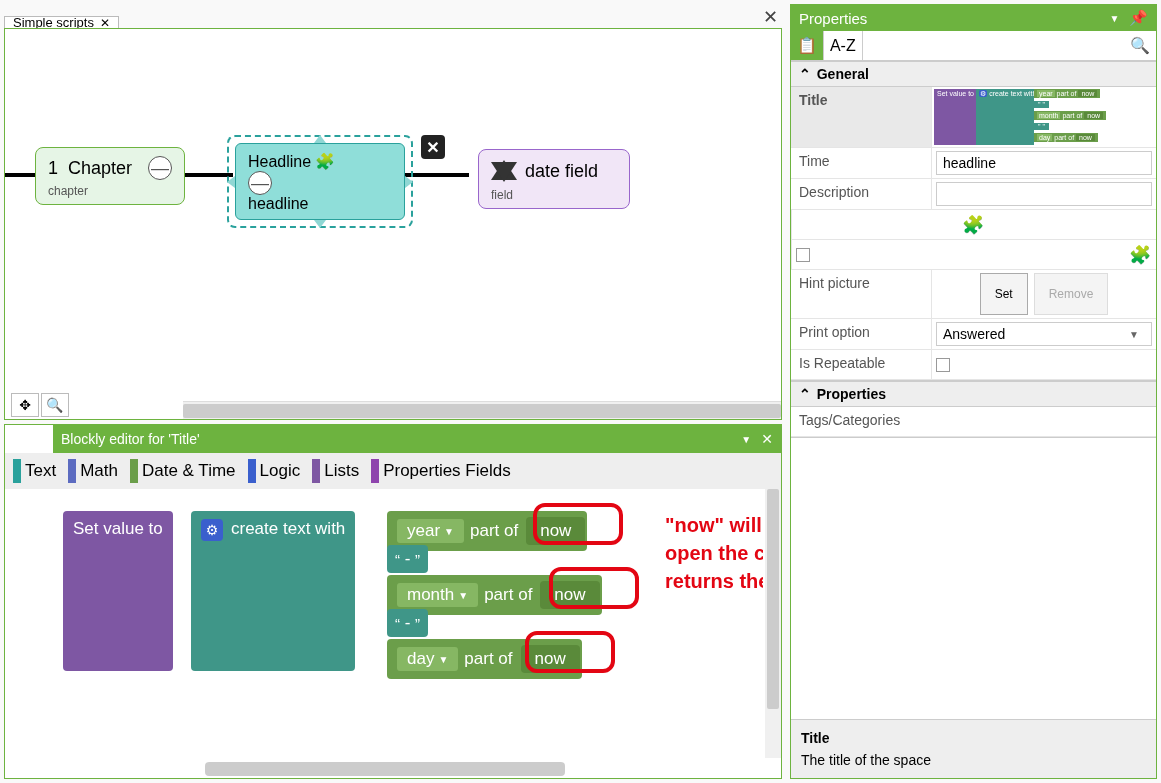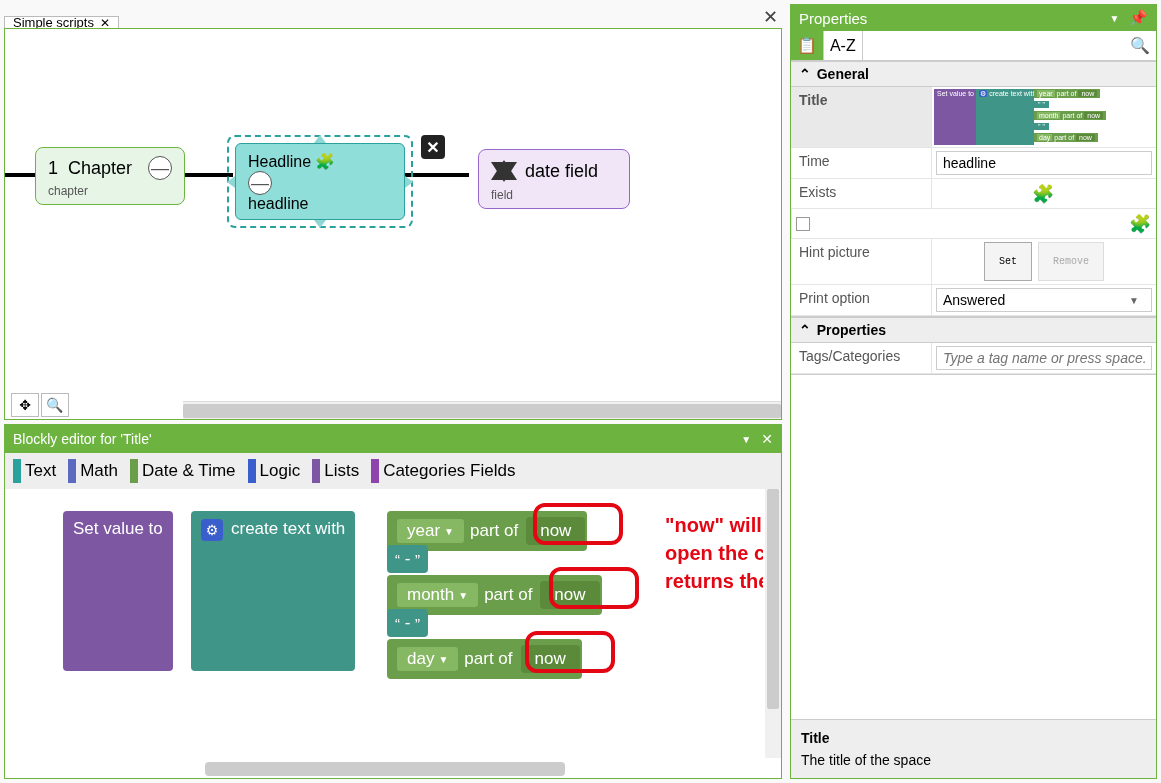--- a/index.html
+++ b/index.html
@@ -41,21 +41,21 @@
 .delete-btn { position: absolute; top: 2px; right: -24px; width: 24px; height: 24px; background: #222; color: #fff; border-radius: 4px; display: flex; align-items: center; justify-content: center; font-weight: bold; cursor: pointer; }
 
 .node-field { background: #f1e6f7; border: 1.5px solid #9966cc; }
 .star6 { width: 26px; height: 26px; position: relative; margin-right: 8px; display: inline-block; }
 .star6:before, .star6:after { content: ""; position: absolute; left: 0; width: 0; height: 0; border-left: 13px solid transparent; border-right: 13px solid transparent; }
 .star6:before { top: 2px; border-bottom: 20px solid #333; }
 .star6:after { bottom: 2px; border-top: 20px solid #333; }
 
 
 .blockly-panel { position: absolute; left: 4px; top: 424px; width: 778px; height: 355px; border: 1px solid #6db33f; background: #fff; }
-.blockly-titlebar { height: 28px; background: #6db33f; color: #fff; display: flex; align-items: center; padding: 0 8px; font-size: 14px; justify-content: space-between; }
+.blockly-titlebar { height: 28px; background: #6db33f; color: #fff; display: flex; align-items: center; padding: 0 8px; font-size: 14px; justify-content: space-between; margin-left: 48px; }
 .blockly-titlebar .right { display: flex; gap: 10px; align-items: center; }
 .blockly-cats { height: 36px; background: #eee; display: flex; align-items: center; gap: 12px; padding: 0 8px; font-size: 17px; }
 .cat { display: flex; align-items: center; gap: 4px; cursor: pointer; }
 .cat .bar { width: 8px; height: 24px; }
 .blockly-canvas { position: absolute; left: 0; top: 64px; right: 18px; bottom: 20px; overflow: hidden; background: #fff; }
 .blockly-vscroll { position: absolute; right: 0; top: 64px; width: 16px; bottom: 20px; background: #f0f0f0; }
 .blockly-vscroll .thumb { position: absolute; left: 2px; top: 0; width: 12px; height: 220px; background: #ccc; border-radius: 2px; }
 .blockly-hscroll { position: absolute; left: 200px; bottom: 2px; height: 14px; width: 360px; background: #ccc; border-radius: 4px; }
 
 
@@ -81,21 +81,21 @@
 .props-toolbar input { flex: 1; border: none; outline: none; font-size: 13px; }
 .search-icn { color: #888; cursor: pointer; }
 
 .section { border-bottom: 1px solid #ccc; }
 .sec-header { background: #eee; padding: 4px 8px; font-size: 14px; font-weight: bold; display: flex; align-items: center; gap: 6px; cursor: pointer; border-top: 1px solid #ccc; border-bottom: 1px solid #ccc; }
 .row { display: flex; align-items: stretch; min-height: 30px; border-bottom: 1px solid #e5e5e5; font-size: 14px; }
 .row .lab { width: 140px; padding: 5px 8px; color: #555; }
 .row.sel { background: #e9e9e9; }
 .row .val { flex: 1; padding: 3px 4px; background: #fff; display: flex; align-items: center; border-left: 1px solid #e5e5e5; }
 .inputlike { width: 100%; border: 1px solid #ccc; padding: 3px 6px; font-size: 14px; background: #fff; }
-.btn-mini { border: 1px solid #aaa; background: #f4f4f4; padding: 13px 14px; font-size: 10px; cursor: pointer; font-family: Liberation Mono, monospace; }
+.btn-mini { border: 1px solid #aaa; background: #f4f4f4; padding: 13px 14px; font-size: 12px; cursor: pointer; }
 .btn-mini.disabled { color: #aaa; border-color: #ddd; }
 .check { width: 14px; height: 14px; border: 1px solid #999; background: #fff; }
 .props-body { flex: 1; overflow: hidden; position: relative; background: #fff; }
 .props-help { background: #eee; border-top: 1px solid #ccc; padding: 10px; font-size: 14px; }
 .props-help .h { font-weight: bold; margin-bottom: 6px; }
 
 .mini-thumb { width: 210px; height: 56px; position: relative; background: #fff; }
 .mini-thumb .mblk { position: absolute; font-size: 7px; color: #fff; padding: 1px 3px; white-space: nowrap; }
 .sel-arrow { margin-left: auto; padding-right: 6px; color: #666; font-size: 10px; }
 </style>
@@ -184,21 +184,21 @@
       <div class="cat">
           <span class="bar" style="background:#3a5fcd"></span>
           <span>Logic</span>
         </div>
       <div class="cat">
           <span class="bar" style="background:#7e57a3"></span>
           <span>Lists</span>
         </div>
       <div class="cat">
           <span class="bar" style="background:#8e44ad"></span>
-          <span>Categories Fields</span>
+          <span>Properties Fields</span>
         </div>
     </div>
 
     <div class="blockly-canvas">
 
       <div class="blk blk-purple" style="left:58px; top:22px; height:160px; align-items:flex-start; padding-top:8px;">
         <span>Set value to</span>
       </div>
 
       <div class="blk blk-teal" style="left:186px; top:22px; height:160px; align-items:flex-start; padding-top:8px;">
@@ -302,21 +302,26 @@
         </div>
       </div>
 
       <div class="row">
         <div class="lab">Time</div>
         <div class="val">
             <input class="inputlike" value="headline" style="">
           </div>
       </div>
       <div class="row">
-        <div class="lab">Exists</div>
+        <div class="lab">Description</div>
+        <div class="val">
+            <input class="inputlike" value="" style="">
+          </div>
+      </div>
+      <div class="row">
         <div class="val" style="justify-content:center;">
             <span style="font-size:18px;">🧩</span>
           </div>
       </div>
       <div class="row">
         <div class="val">
             <span class="check"></span>
             <span style="margin-left:auto; font-size:18px;">🧩</span>
           </div>
       </div>
@@ -329,32 +334,35 @@
       </div>
       <div class="row">
         <div class="lab">Print option</div>
         <div class="val">
             <div class="inputlike" style="display:flex;align-items:center;">
               <span>Answered</span>
               <span class="sel-arrow">▼</span>
             </div>
           </div>
       </div>
+      <div class="row">
+        <div class="lab">Is Repeatable</div>
+        <div class="val">
+            <span class="check"></span>
+          </div>
+      </div>
     </div>
 
     <div class="section">
       <div class="sec-header">
         <span>⌃</span>
         <span>Properties</span>
       </div>
       <div class="row">
         <div class="lab">Tags/Categories</div>
-        <div class="val">
-            <input class="inputlike" style="font-style: italic; color: rgb(136, 136, 136);" placeholder="Type a tag name or press space.">
-          </div>
       </div>
     </div>
   </div>
 
   <div class="props-help">
     <div class="h">Title</div>
     <div>The title of the space</div>
   </div>
 </div>
 

